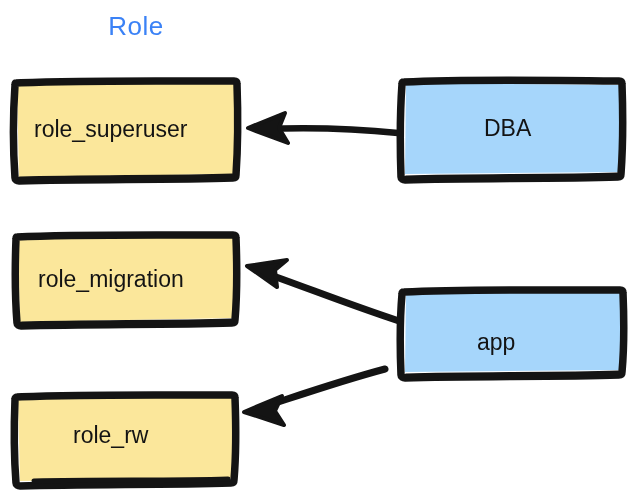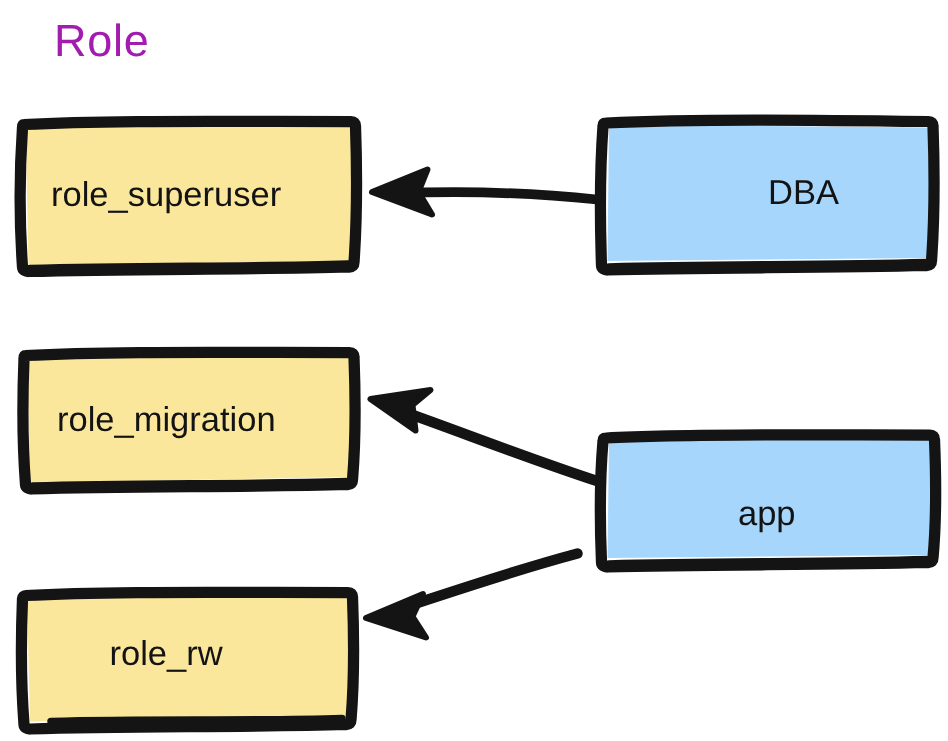--- a/index.html
+++ b/index.html
@@ -23,43 +23,44 @@
   }
   #sketch-layer {
     position: absolute;
     left: 0;
     top: 0;
     width: 632px;
     height: 494px;
   }
   .col-title {
     position: absolute;
-    font-size: 30px;
+    font-size: 26px;
     font-weight: 400;
     letter-spacing: 0.5px;
-    color: #a21caf;
+    color: #3b82f6;
     white-space: nowrap;
+    text-align: center;
     line-height: 1;
   }
   #title-role  { left: 36px;  top: 13px; width: 200px; }
   #title-user  { left: 416px; top: 13px; width: 200px; }
 
   .node-label {
     position: absolute;
     font-size: 23px;
     font-weight: 400;
     color: #131313;
     white-space: nowrap;
     line-height: 1;
   }
   #label-role-superuser { left: 34px;  top: 118px; }
   #label-role-migration { left: 38px;  top: 268px; }
   #label-role-rw        { left: 73px;  top: 424px; }
-  #label-dba            { left: 512px; top: 117px; }
-  #label-app            { left: 492px; top: 331px; }
+  #label-dba            { left: 484px; top: 117px; }
+  #label-app            { left: 477px; top: 331px; }
 </style>
 </head>
 <body>
 
 <div id="diagram-root">
 
   <svg id="sketch-layer" viewBox="0 0 632 494" xmlns="http://www.w3.org/2000/svg">
 
     <g>
       <path d="M17,84 L234,82 L236,174 L19,177 Z" fill="#FBE79B"></path>

